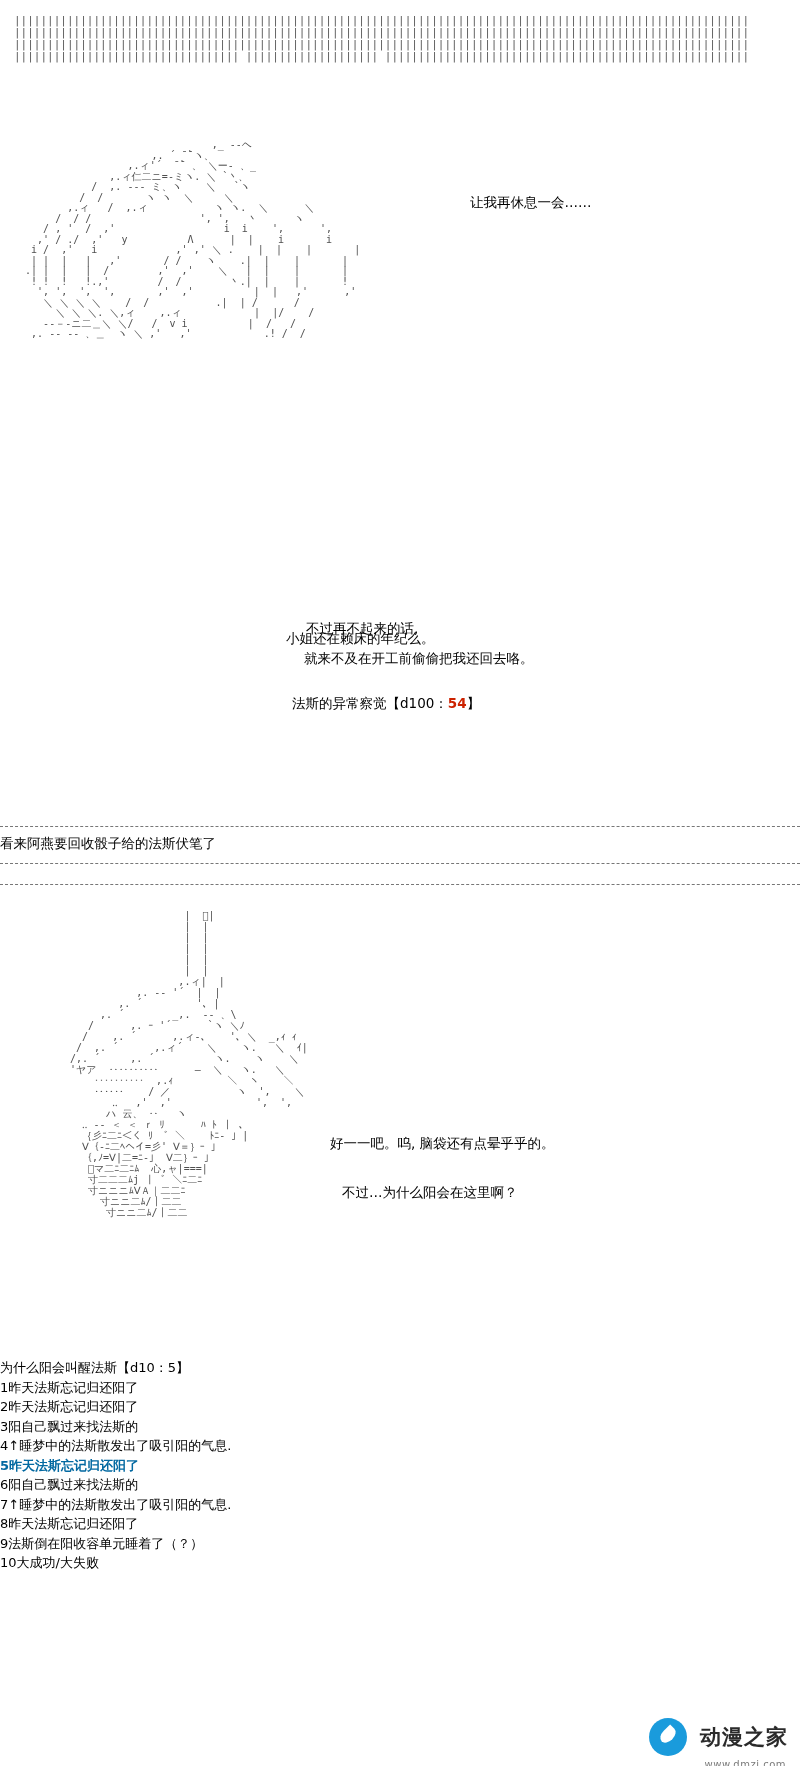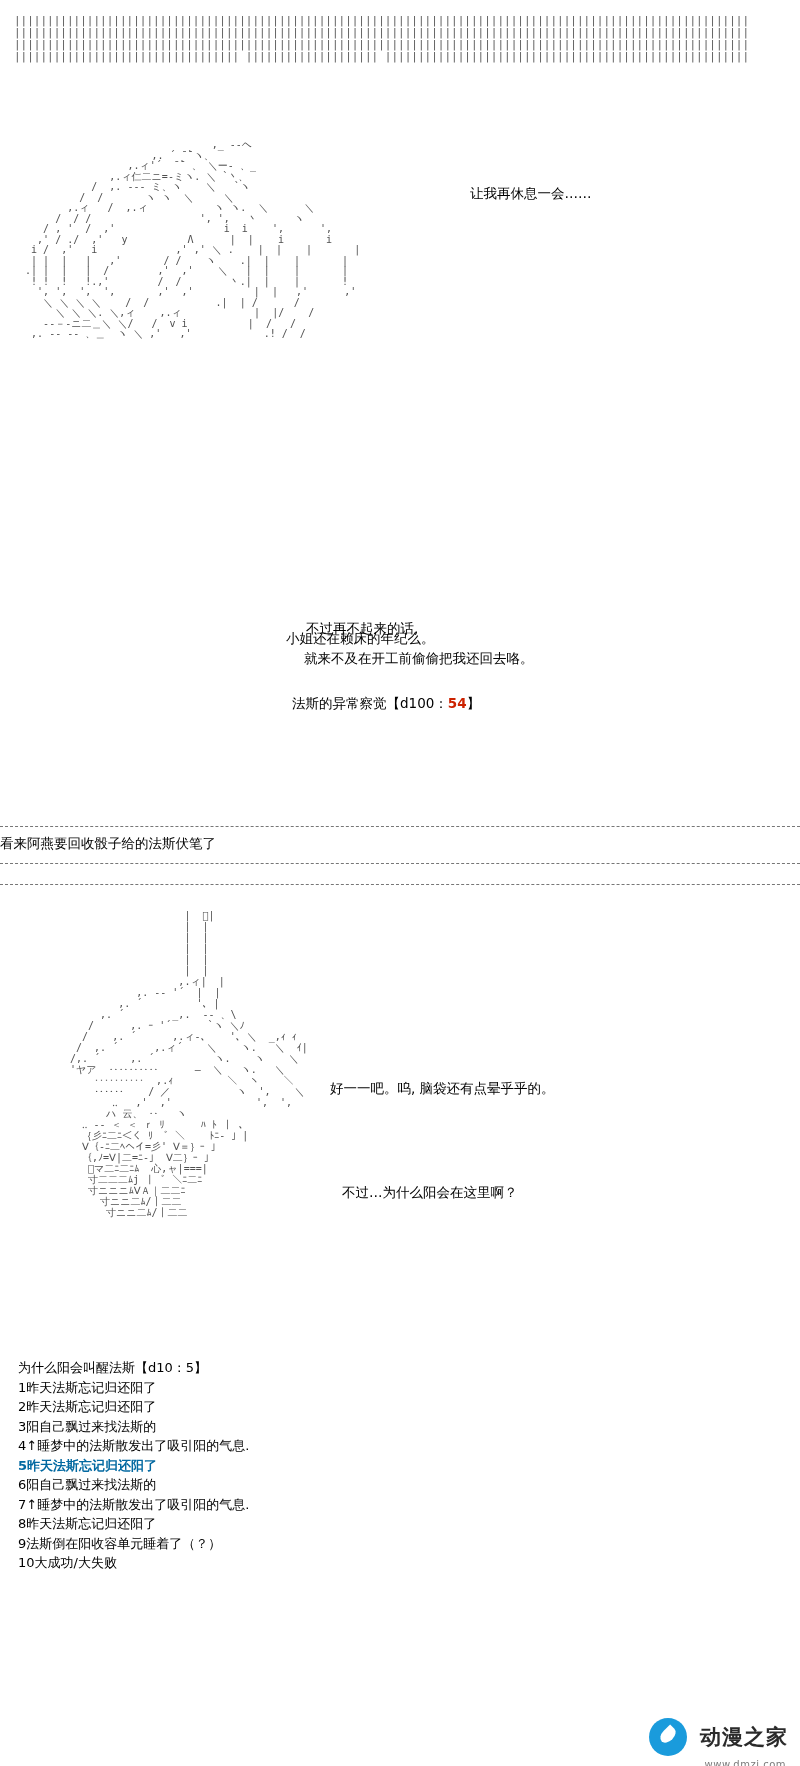--- a/index.html
+++ b/index.html
@@ -46,21 +46,21 @@
     font-size: 10px;
     line-height: 10.5px;
     color: #4f4f4f;
     width: 800px;
     overflow: hidden;
     margin-left: 7px;
   }
   .s1-text {
     position: absolute;
     left: 470px;
-    top: 185px;
+    top: 194px;
     font-size: 13.5px;
     color: #000;
     font-family: "DejaVu Sans", "Liberation Sans", sans-serif;
     white-space: nowrap;
     text-align: right;
   }
   
   .scene2 {
     position: absolute;
     left: 80px;
@@ -111,27 +111,27 @@
     line-height: 11px;
     color: #4f4f4f;
     width: 420px;
   }
   .s3-line {
     position: absolute;
     font-size: 13.5px;
     color: #000;
     white-space: nowrap;
   }
-  .s3-l1 { left: 330px; top: 1080px; }
+  .s3-l1 { left: 330px; top: 1135px; }
   .s3-l2 { left: 342px; top: 1184px; }
 
   
   .rolllist {
     position: absolute;
-    left: 18px;
+    left: 0px;
     top: 1358px;
     font-size: 13px;
     line-height: 19.5px;
     color: #000;
   }
   .rolllist .row { white-space: nowrap; }
   .rolllist .hit {
     color: #0369a1;
     font-weight: bold;
   }

